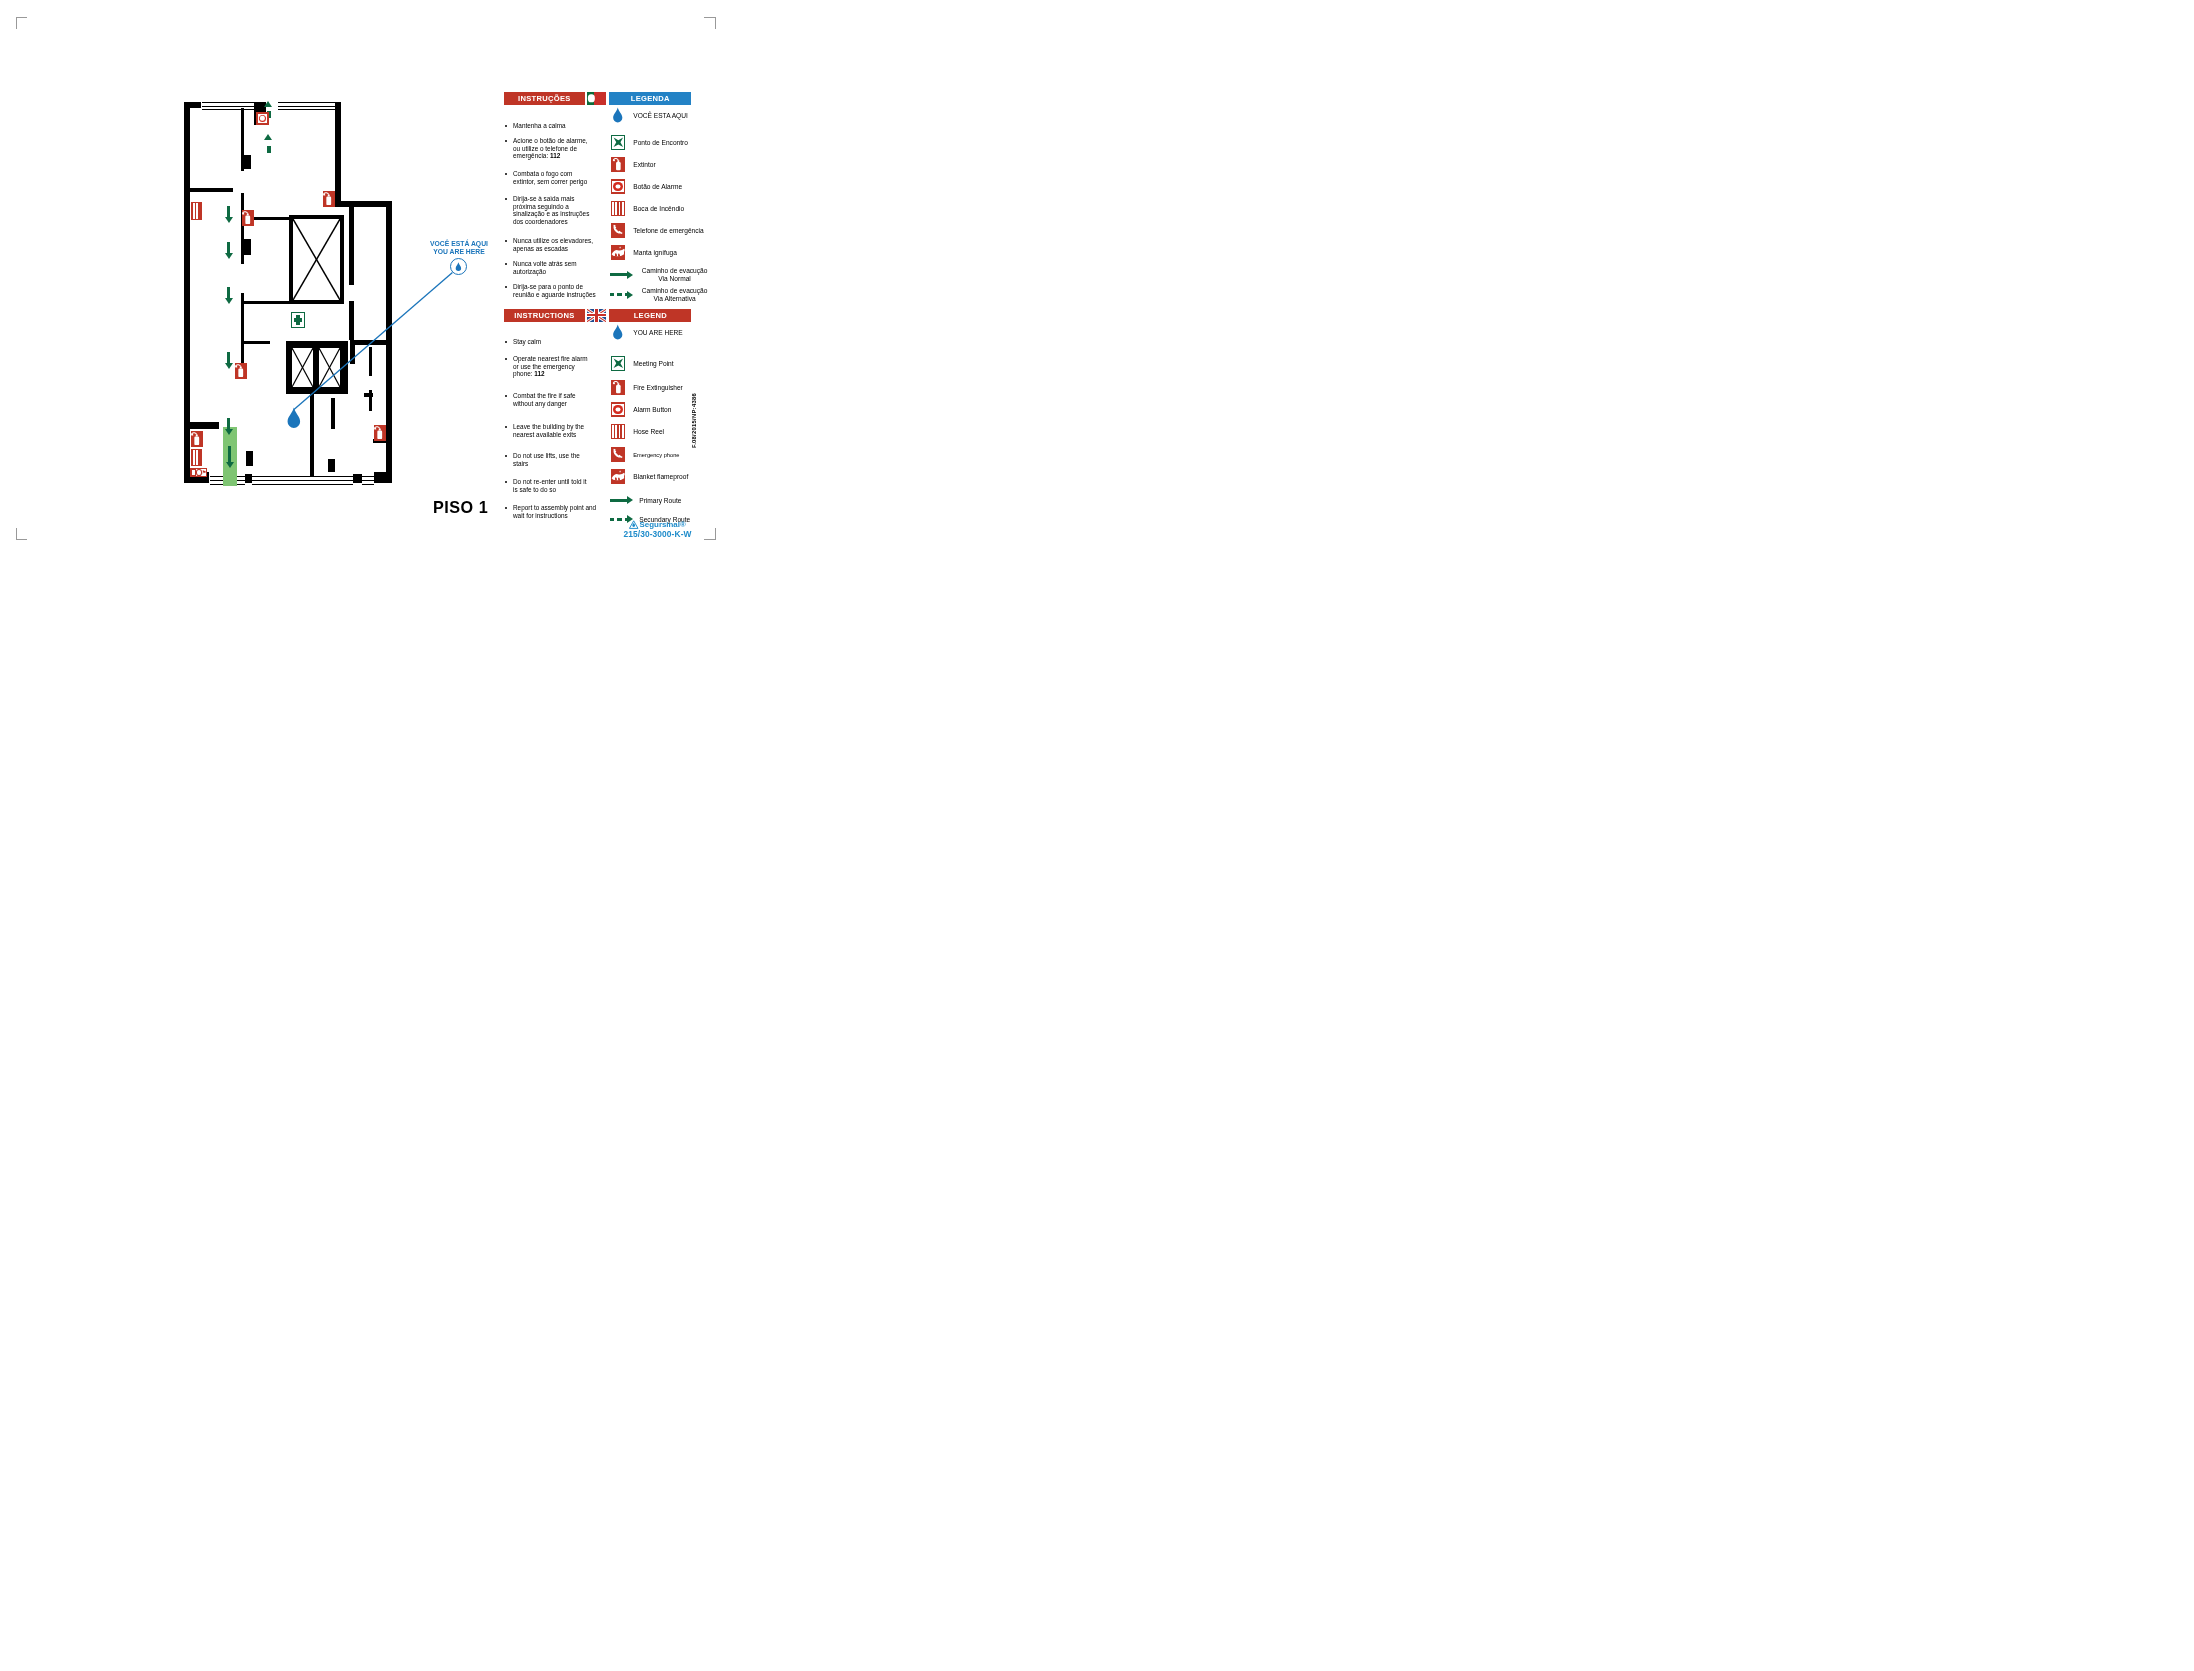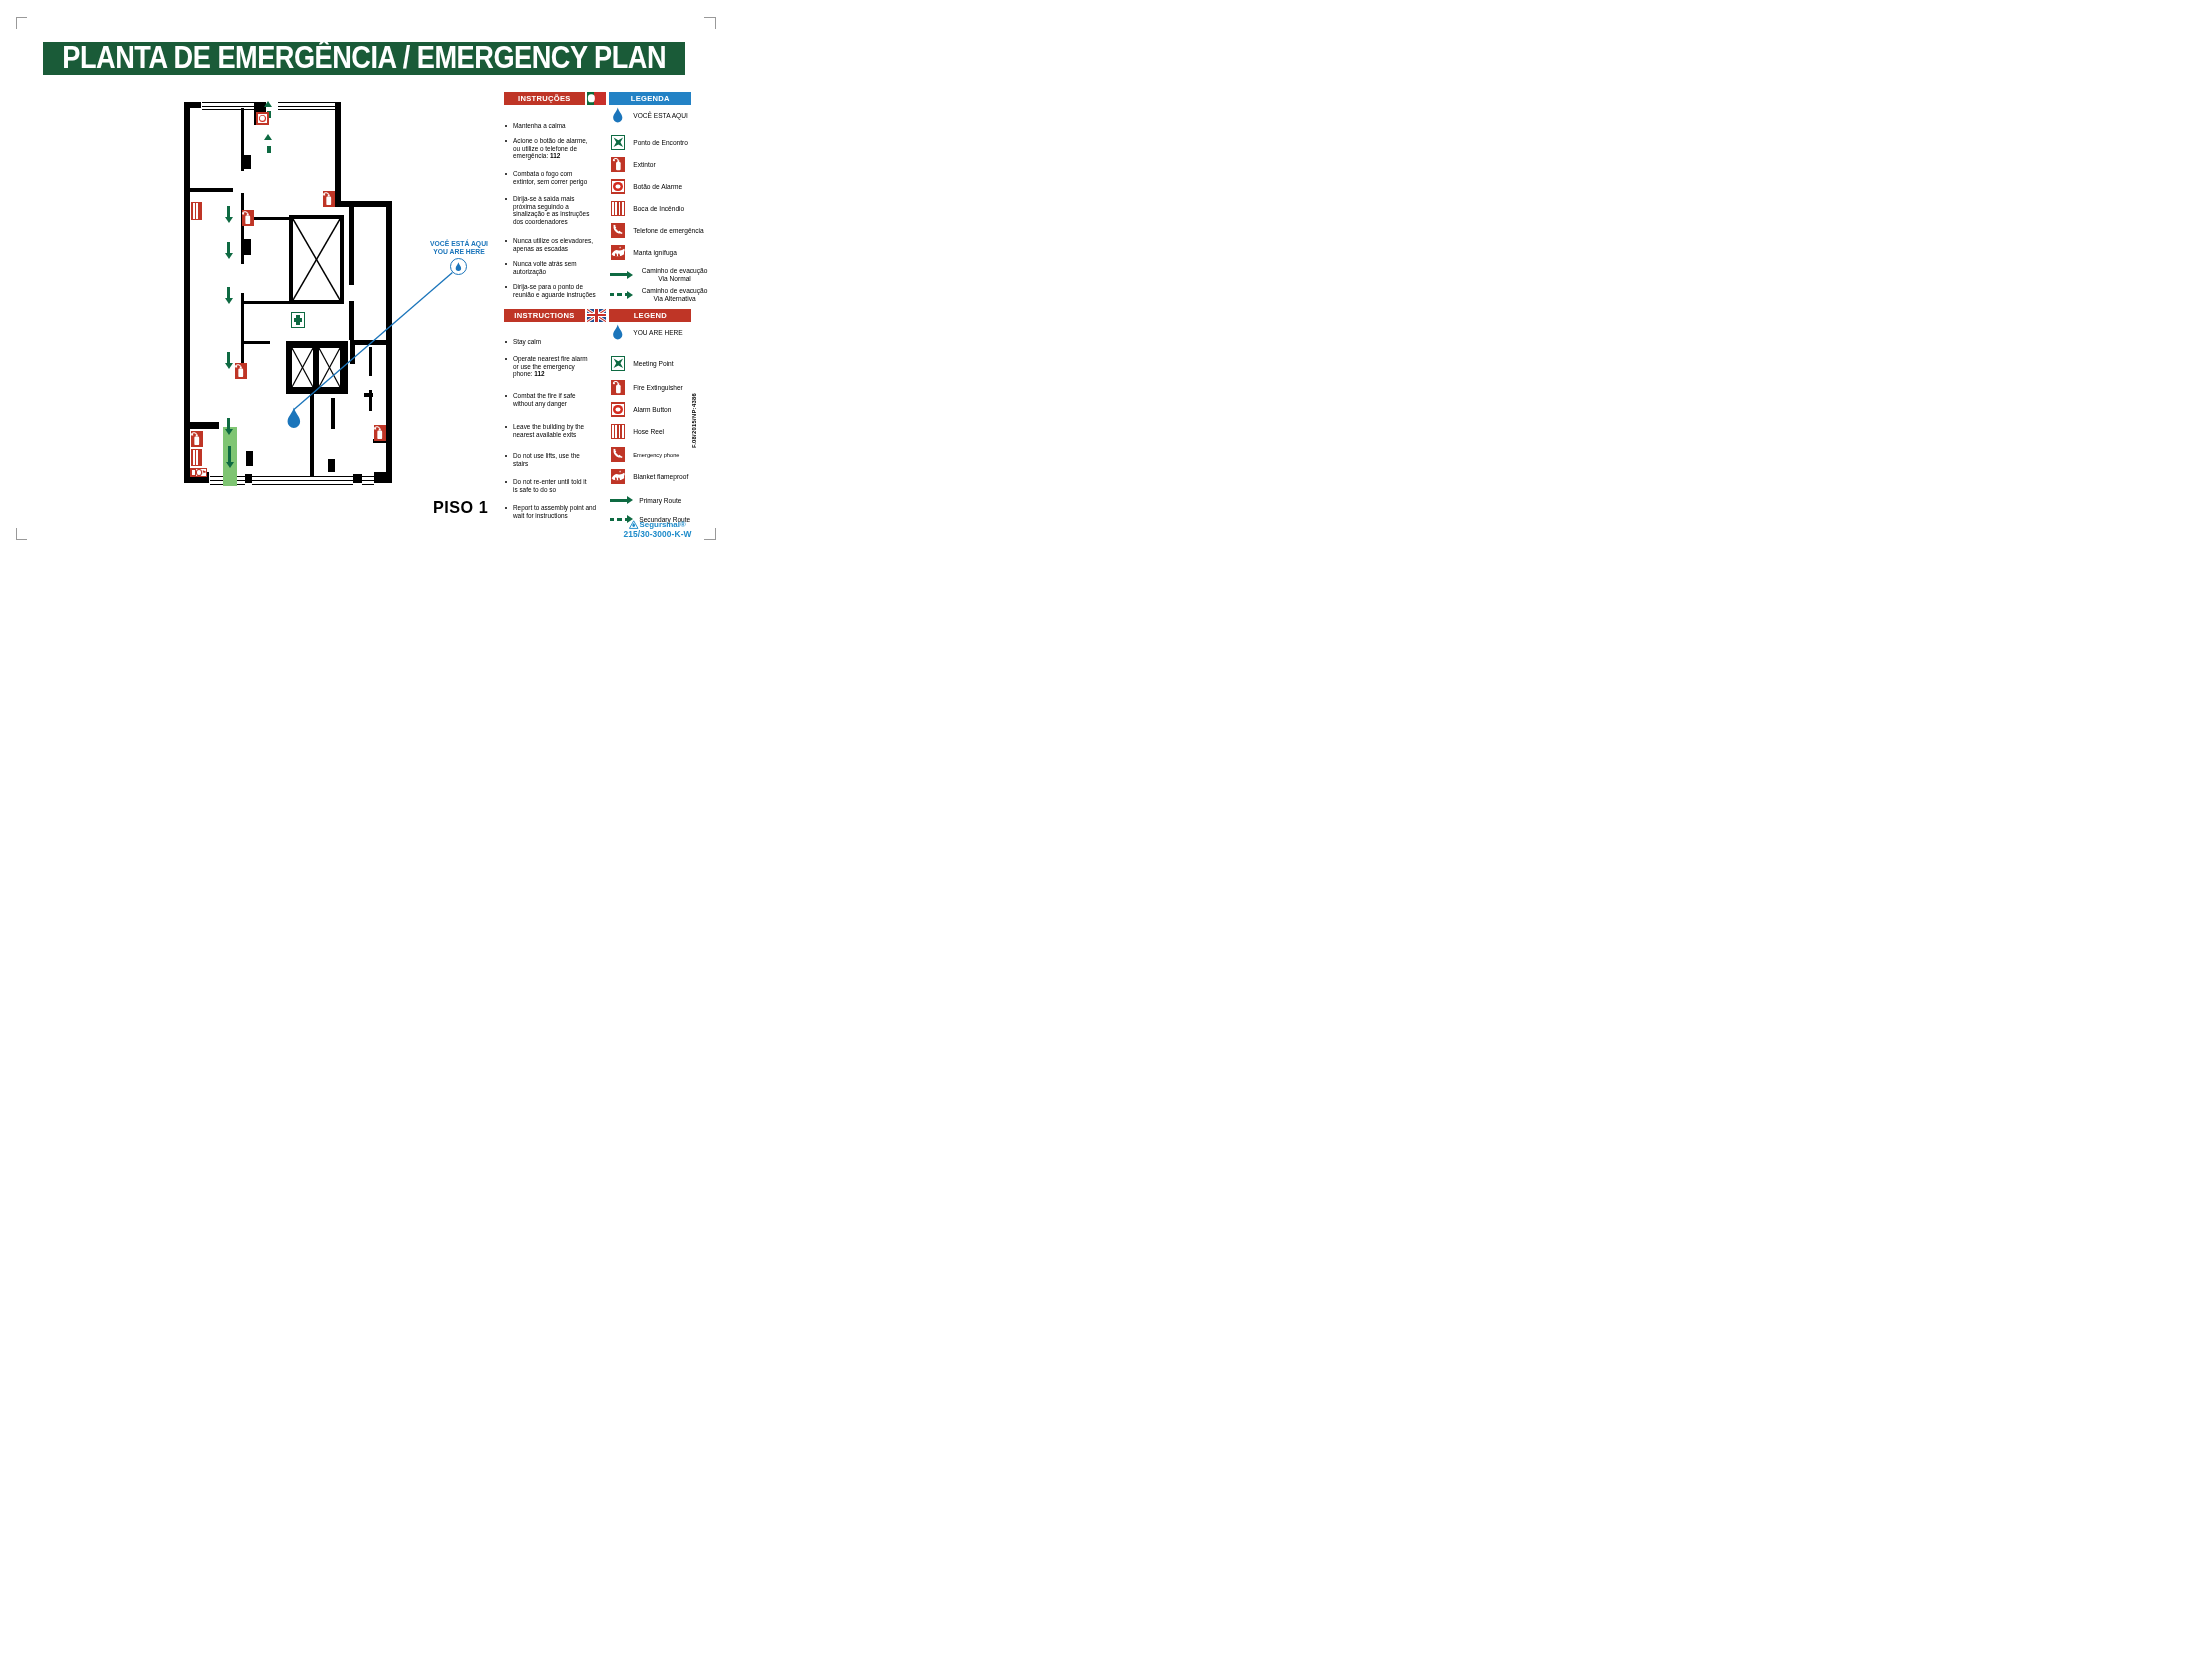--- a/index.html
+++ b/index.html
@@ -95,23 +95,20 @@
 </head>
 <body>
 
 <div id="stage">
 
   <div class="abs" style="left:15.7px;top:17.3px;width:10.5px;height:10.5px;border-left:0.5px solid #999;border-top:0.5px solid #999;"></div>
   <div class="abs" style="left:704px;top:17.3px;width:10.5px;height:10.5px;border-right:0.5px solid #999;border-top:0.5px solid #999;"></div>
   <div class="abs" style="left:15.7px;top:528px;width:10.5px;height:10.5px;border-left:0.5px solid #999;border-bottom:0.5px solid #999;"></div>
   <div class="abs" style="left:704px;top:528px;width:10.5px;height:10.5px;border-right:0.5px solid #999;border-bottom:0.5px solid #999;"></div>
 
-  <div class="abs" id="banner">
-    <span>PLANTA DE EMERGÊNCIA / EMERGENCY PLAN</span>
-  </div>
 
   <div class="w" style="left:184px;top:102px;width:5.8px;height:381px"></div>
   <div class="w" style="left:184px;top:102px;width:17.3px;height:5.8px"></div>
   <div class="win" style="left:202px;top:102px;width:52px;height:6.3px"></div>
   <div class="w" style="left:254px;top:102px;width:12px;height:22.5px"></div>
   <div class="win" style="left:278px;top:102px;width:58px;height:6.3px"></div>
   <div class="w" style="left:335px;top:102px;width:5.8px;height:105px"></div>
   <div class="w" style="left:335px;top:201px;width:57px;height:5.8px"></div>
   <div class="w" style="left:386px;top:201px;width:5.8px;height:282px"></div>
 

